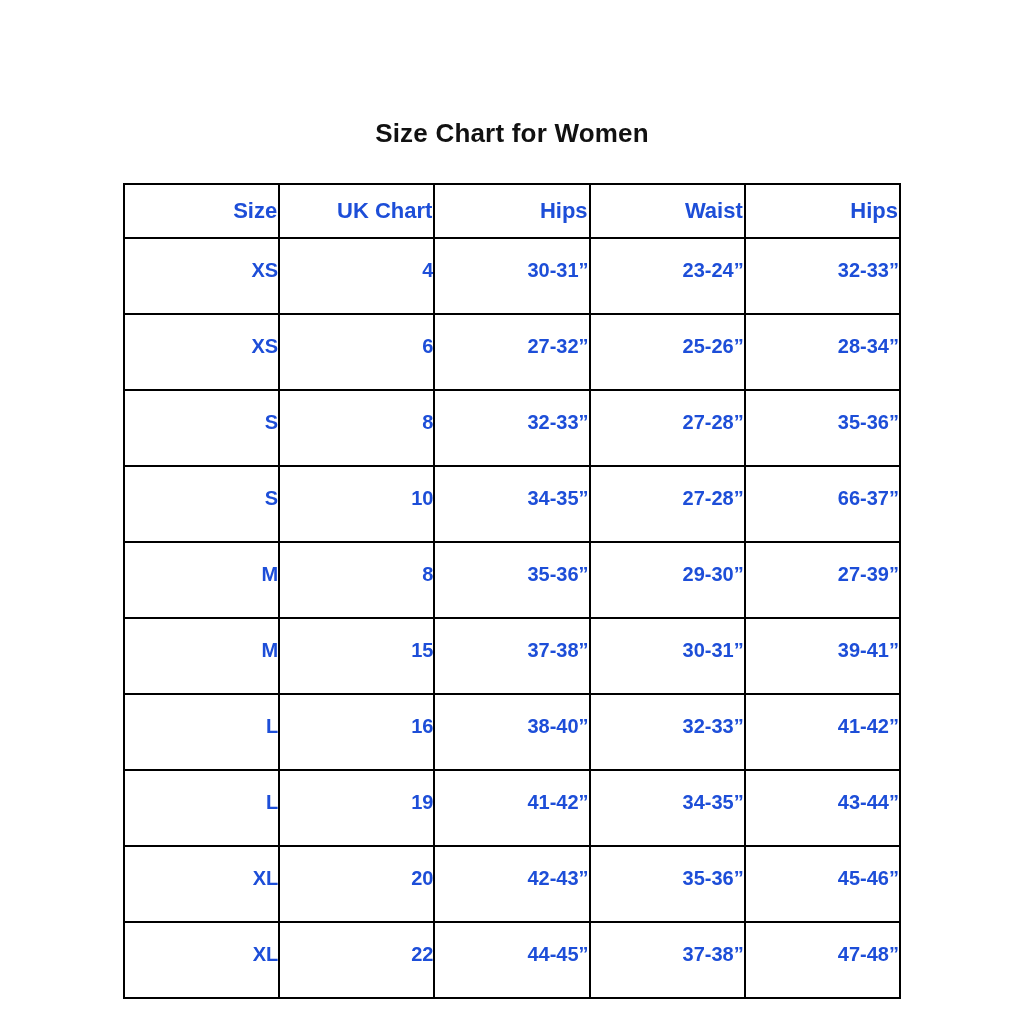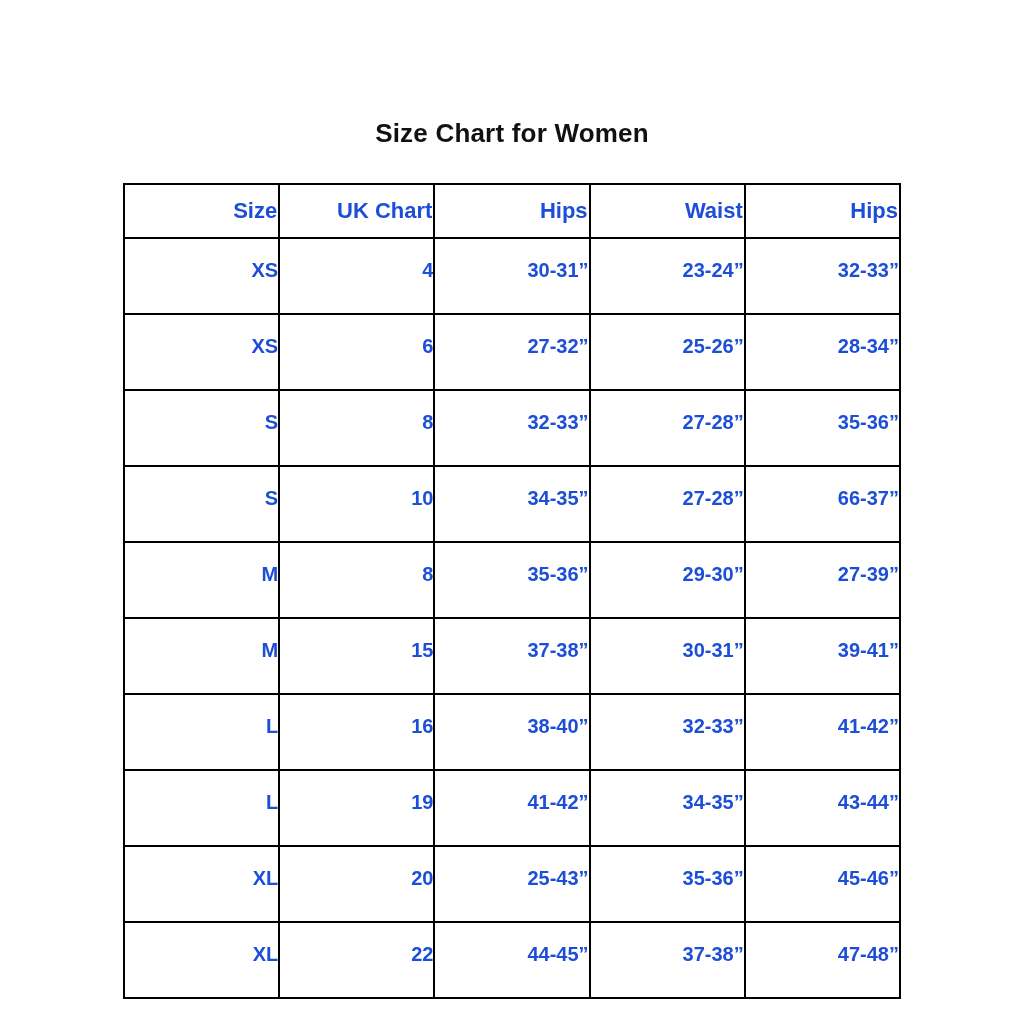--- a/index.html
+++ b/index.html
@@ -123,21 +123,21 @@
         <tr>
           <td>L</td>
           <td>19</td>
           <td>41-42”</td>
           <td>34-35”</td>
           <td>43-44”</td>
         </tr>
         <tr>
           <td>XL</td>
           <td>20</td>
-          <td>25-43”</td>
+          <td>42-43”</td>
           <td>35-36”</td>
           <td>45-46”</td>
         </tr>
         <tr>
           <td>XL</td>
           <td>22</td>
           <td>44-45”</td>
           <td>37-38”</td>
           <td>47-48”</td>
         </tr>

